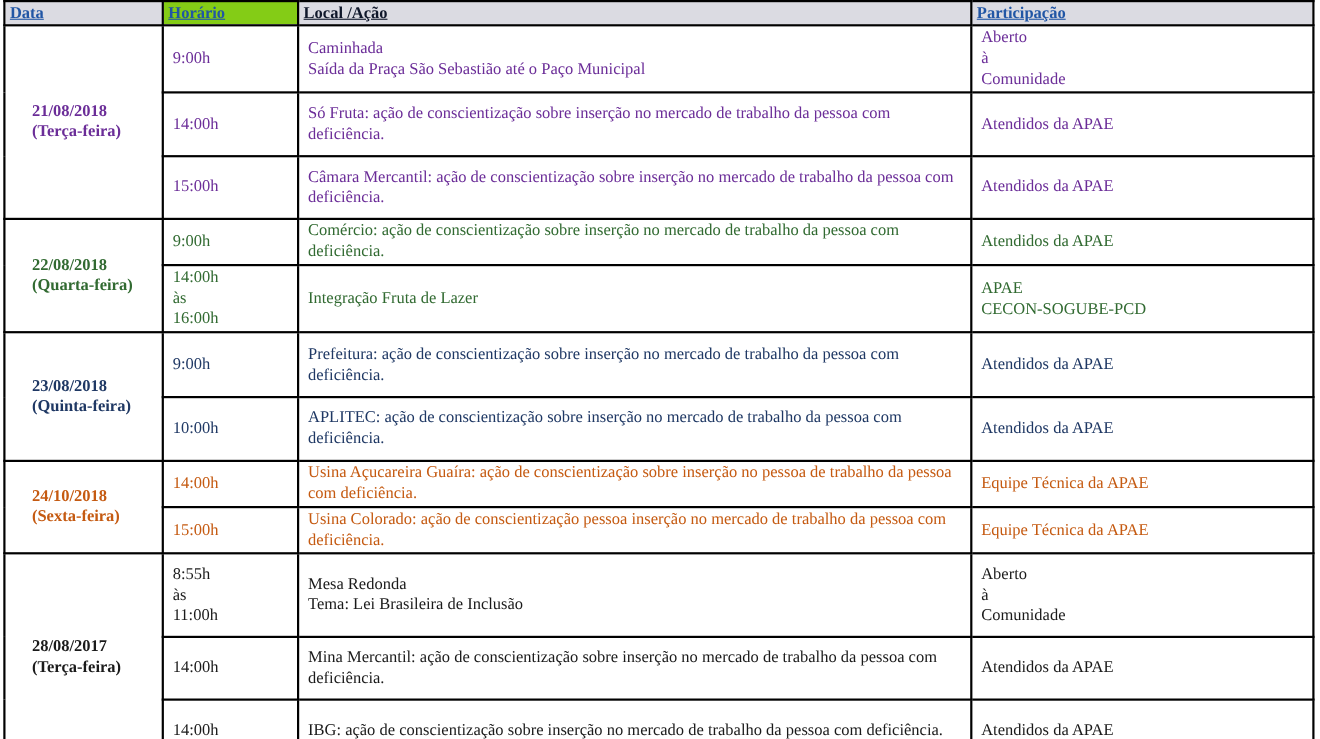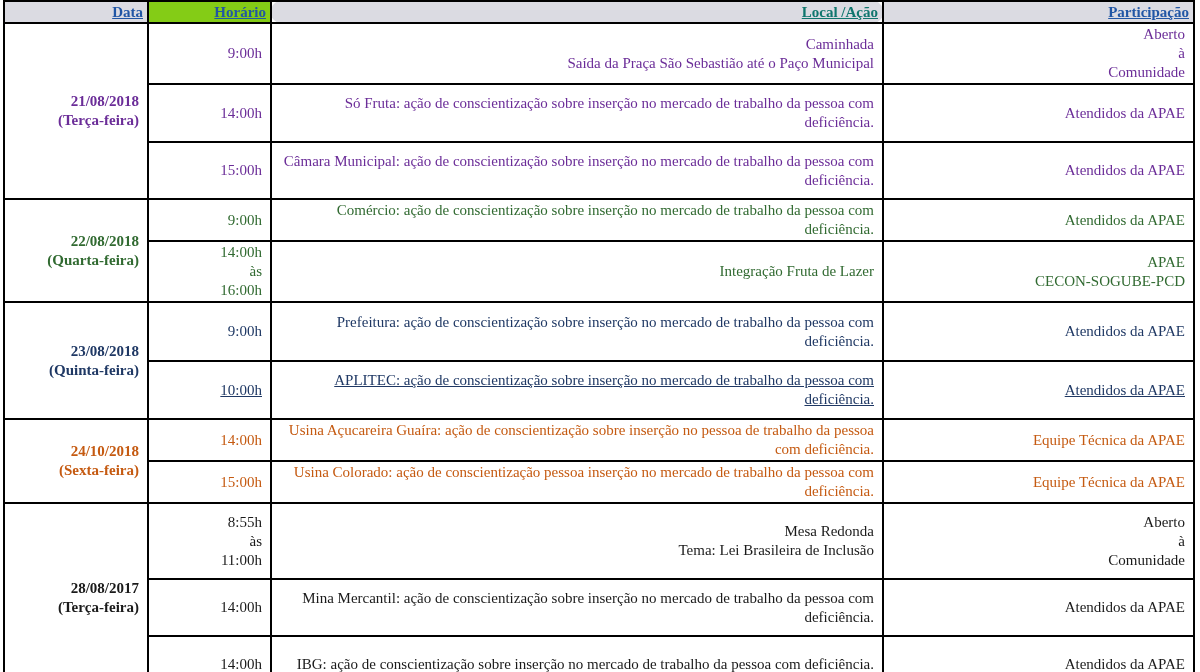--- a/index.html
+++ b/index.html
@@ -12,21 +12,21 @@
     overflow: hidden;
   }
   table.schedule {
     border-collapse: collapse;
     table-layout: fixed;
     width: 1190px;
     margin: 0 0 0 3px;
   }
   th, td {
     border: 2px solid #000000;
-    text-align: right;
+    text-align: left;
     vertical-align: middle;
     padding: 1px 8px;
     font-size: 15px;
     line-height: 19px;
     white-space: pre-line;
     overflow: hidden;
     box-sizing: border-box;
   }
   thead th {
     height: 21px;
@@ -47,21 +47,21 @@
   <colgroup>
     <col style="width:144px">
     <col style="width:123px">
     <col style="width:612px">
     <col style="width:311px">
   </colgroup>
   <thead>
     <tr>
       <th style="background: rgb(219, 219, 226); color: rgb(33, 86, 165);">Data</th>
       <th style="background: #84cc16; color: rgb(33, 86, 165);">Horário</th>
-      <th style="background: rgb(219, 219, 226); color: #0f766e; border-radius: 10px;">Local /Ação</th>
+      <th style="background: rgb(219, 219, 226); color: #0f172a;">Local /Ação</th>
       <th style="background: rgb(219, 219, 226); color: rgb(33, 86, 165);">Participação</th>
     </tr>
   </thead>
   <tbody>
       <tr style="height: 54px; color: rgb(107, 45, 152);">
         <td class="date-cell" rowspan="3">21/08/2018
 (Terça-feira)</td>
         <td>9:00h</td>
         <td>Caminhada
 Saída da Praça São Sebastião até o Paço Municipal</td>
@@ -69,21 +69,21 @@
 à
 Comunidade</td>
       </tr>
       <tr style="height: 58px; color: rgb(107, 45, 152);">
         <td>14:00h</td>
         <td>Só Fruta: ação de conscientização sobre inserção no mercado de trabalho da pessoa com deficiência.</td>
         <td>Atendidos da APAE</td>
       </tr>
       <tr style="height: 57px; color: rgb(107, 45, 152);">
         <td>15:00h</td>
-        <td>Câmara Municipal: ação de conscientização sobre inserção no mercado de trabalho da pessoa com deficiência.</td>
+        <td>Câmara Mercantil: ação de conscientização sobre inserção no mercado de trabalho da pessoa com deficiência.</td>
         <td>Atendidos da APAE</td>
       </tr>
       <tr style="height: 37px; color: rgb(49, 106, 49);">
         <td class="date-cell" rowspan="2">22/08/2018
 (Quarta-feira)</td>
         <td>9:00h</td>
         <td>Comércio: ação de conscientização sobre inserção no mercado de trabalho da pessoa com deficiência.</td>
         <td>Atendidos da APAE</td>
       </tr>
       <tr style="height: 56px; color: rgb(49, 106, 49);">
@@ -94,21 +94,21 @@
         <td>APAE
 CECON-SOGUBE-PCD</td>
       </tr>
       <tr style="height: 59px; color: rgb(31, 56, 100);">
         <td class="date-cell" rowspan="2">23/08/2018
 (Quinta-feira)</td>
         <td>9:00h</td>
         <td>Prefeitura: ação de conscientização sobre inserção no mercado de trabalho da pessoa com deficiência.</td>
         <td>Atendidos da APAE</td>
       </tr>
-      <tr style="height: 58px; color: rgb(31, 56, 100); text-decoration: underline;">
+      <tr style="height: 58px; color: rgb(31, 56, 100);">
         <td>10:00h</td>
         <td>APLITEC: ação de conscientização sobre inserção no mercado de trabalho da pessoa com deficiência.</td>
         <td>Atendidos da APAE</td>
       </tr>
       <tr style="height: 42px; color: rgb(197, 90, 17);">
         <td class="date-cell" rowspan="2">24/10/2018
 (Sexta-feira)</td>
         <td>14:00h</td>
         <td>Usina Açucareira Guaíra: ação de conscientização sobre inserção no pessoa de trabalho da pessoa com deficiência.</td>
         <td>Equipe Técnica da APAE</td>

